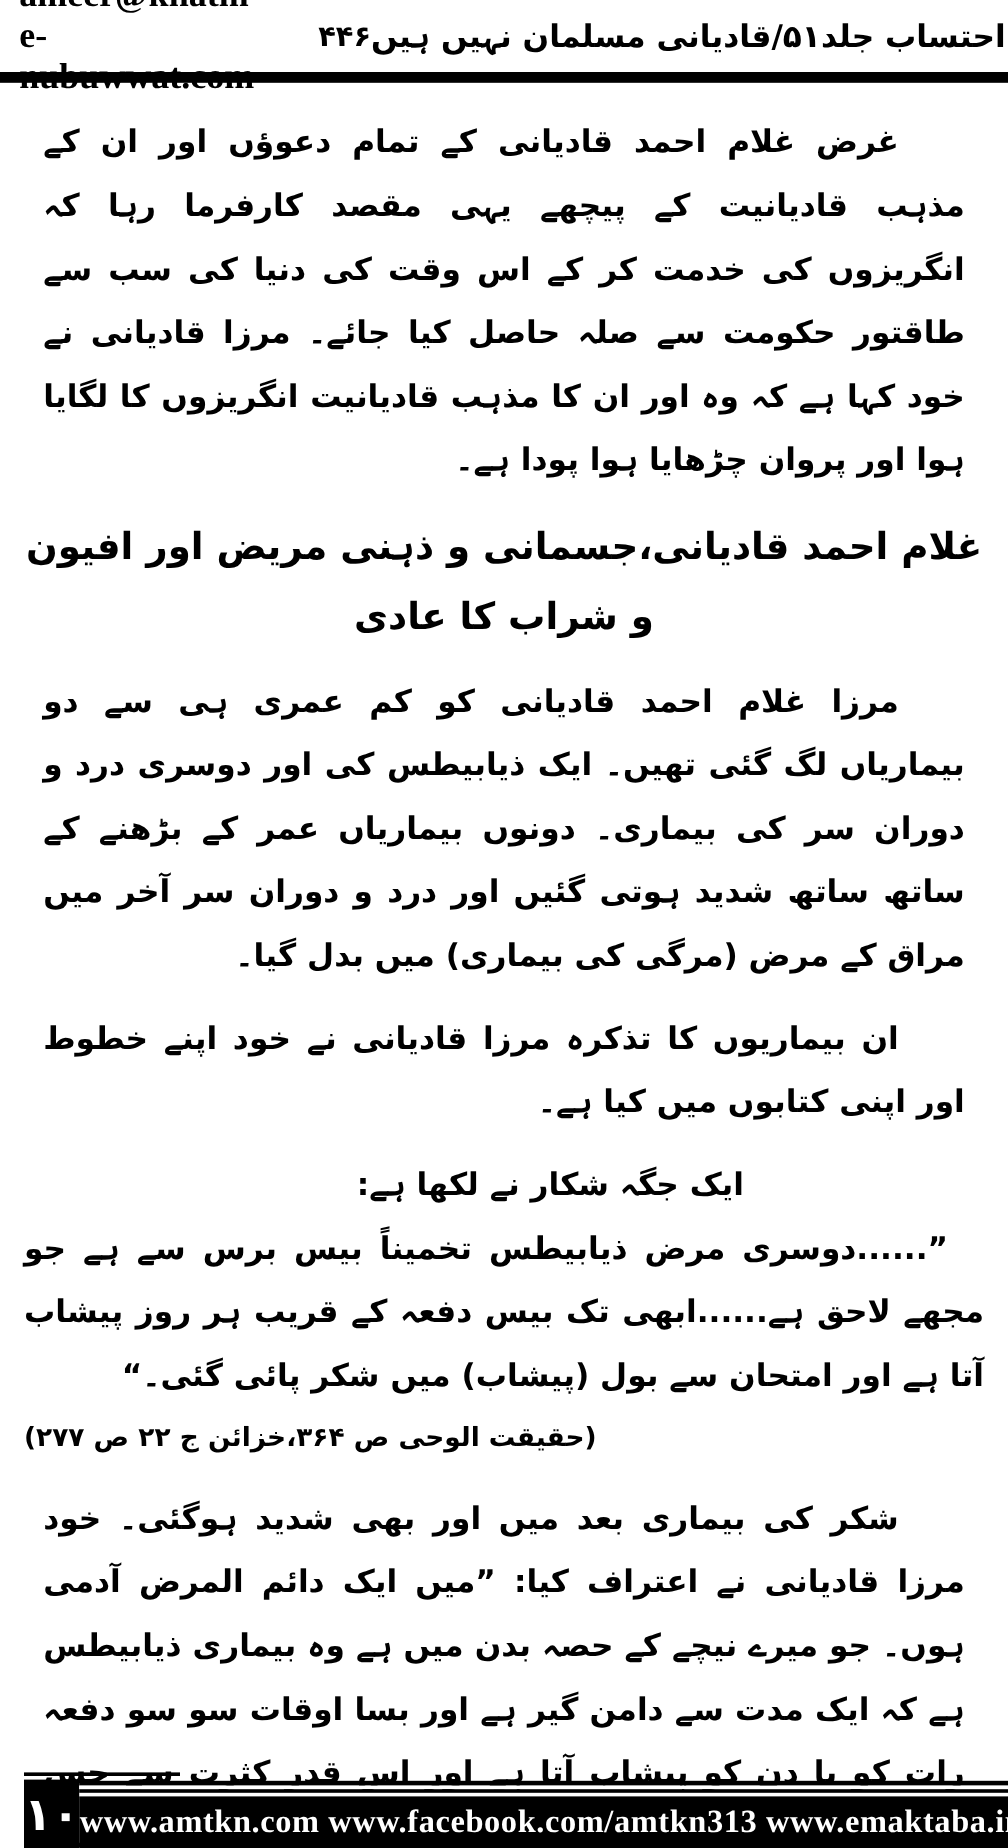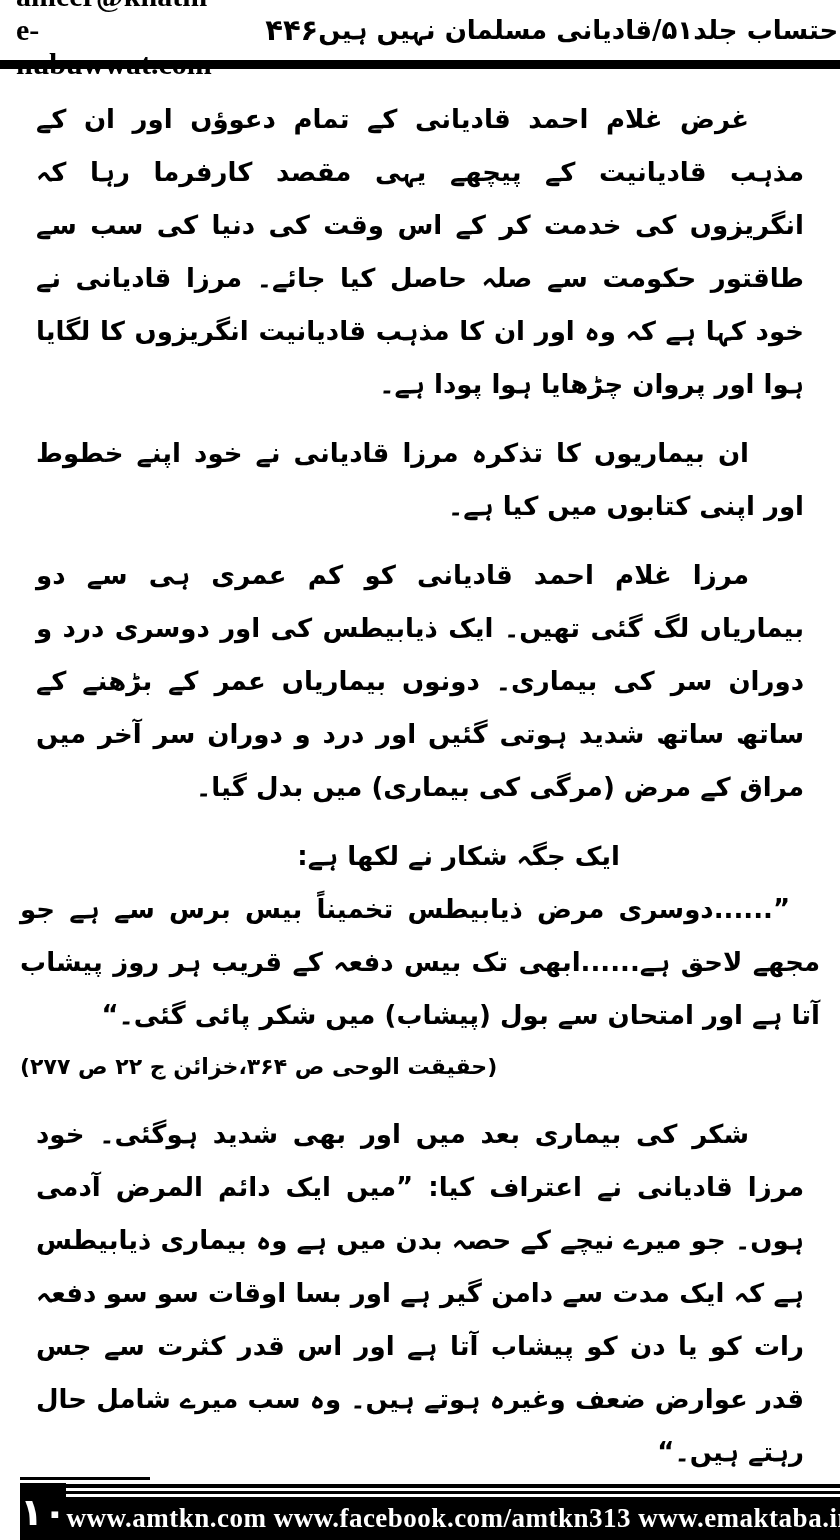--- a/index.html
+++ b/index.html
@@ -13,21 +13,21 @@
   
   .hdr{
     display:flex;align-items:center;justify-content:space-between;
     height:58px;padding:2px 14px 0 16px;box-sizing:border-box;
   }
   .hdr-email{
     font-family:"Liberation Serif","DejaVu Serif",serif;
     font-weight:bold;font-size:30px;letter-spacing:0;
   }
   .hdr-num{
-    font-size:29px;font-weight:bold;direction:rtl;
+    font-size:24px;font-weight:bold;direction:rtl;
     margin-left:18px;margin-right:auto;padding-left:30px;
   }
   .hdr-title{
     direction:rtl;font-size:26px;font-weight:bold;white-space:nowrap;
   }
   .hdr-rule{height:9px;background:#000;margin:2px 0 0 0;}
   
   .body-wrap{
     direction:rtl;
     padding:8px 20px 0 20px;
@@ -79,22 +79,23 @@
 
   <div class="hdr">
     <span class="hdr-email">ameer@khatm-e-nubuwwat.com</span>
     <span class="hdr-num">۴۴۶</span>
     <span class="hdr-title">احتساب جلد۵۱/قادیانی مسلمان نہیں ہیں</span>
   </div>
   <div class="hdr-rule"></div>
 
   <div class="body-wrap" id="body-container">
       <div class="b-para">غرض غلام احمد قادیانی کے تمام دعوؤں اور ان کے مذہب قادیانیت کے پیچھے یہی مقصد کارفرما رہا کہ انگریزوں کی خدمت کر کے اس وقت کی دنیا کی سب سے طاقتور حکومت سے صلہ حاصل کیا جائے۔ مرزا قادیانی نے خود کہا ہے کہ وہ اور ان کا مذہب قادیانیت انگریزوں کا لگایا ہوا اور پروان چڑھایا ہوا پودا ہے۔</div>
+      <div class="b-heading">غلام احمد قادیانی،جسمانی و ذہنی مریض اور افیون و شراب کا عادی</div>
+      <div class="b-para">مرزا غلام احمد قادیانی کو کم عمری ہی سے دو بیماریاں لگ گئی تھیں۔ ایک ذیابیطس کی اور دوسری درد و دوران سر کی بیماری۔ دونوں بیماریاں عمر کے بڑھنے کے ساتھ ساتھ شدید ہوتی گئیں اور درد و دوران سر آخر میں مراق کے مرض (مرگی کی بیماری) میں بدل گیا۔</div>
       <div class="b-para">ان بیماریوں کا تذکرہ مرزا قادیانی نے خود اپنے خطوط اور اپنی کتابوں میں کیا ہے۔</div>
-      <div class="b-para">مرزا غلام احمد قادیانی کو کم عمری ہی سے دو بیماریاں لگ گئی تھیں۔ ایک ذیابیطس کی اور دوسری درد و دوران سر کی بیماری۔ دونوں بیماریاں عمر کے بڑھنے کے ساتھ ساتھ شدید ہوتی گئیں اور درد و دوران سر آخر میں مراق کے مرض (مرگی کی بیماری) میں بدل گیا۔</div>
       <div class="b-para-deep">ایک جگہ شکار نے لکھا ہے:</div>
       <div class="b-quote">”......دوسری مرض ذیابیطس تخمیناً بیس برس سے ہے جو مجھے لاحق ہے......ابھی تک بیس دفعہ کے قریب ہر روز پیشاب آتا ہے اور امتحان سے بول (پیشاب) میں شکر پائی گئی۔“</div>
       <div class="b-citation">(حقیقت الوحی ص ۳۶۴،خزائن ج ۲۲ ص ۲۷۷)</div>
       <div class="b-para">شکر کی بیماری بعد میں اور بھی شدید ہوگئی۔ خود مرزا قادیانی نے اعتراف کیا: ”میں ایک دائم المرض آدمی ہوں۔ جو میرے نیچے کے حصہ بدن میں ہے وہ بیماری ذیابیطس ہے کہ ایک مدت سے دامن گیر ہے اور بسا اوقات سو سو دفعہ رات کو یا دن کو پیشاب آتا ہے اور اس قدر کثرت سے جس قدر عوارض ضعف وغیرہ ہوتے ہیں۔ وہ سب میرے شامل حال رہتے ہیں۔“</div>
       <div class="b-citation">(اربعین نمبر ۴ ص ۴،خزائن ج ۱۷ ص ۴۷۱)</div>
       <div class="b-para">ذیابیطس کے علاوہ مرزا قادیانی دستوں کی یعنی اسہال کی بیماری کا شکار تھے۔ ملفوظات میں اس کا ذکر ہے: ”باوجودیکہ مجھے اسہال کی بیماری ہے اور ہر روز کئی دست آتے ہیں۔ مگر جس وقت پاخانہ کی حاجت ہوتی ہے تو مجھے افسوس ہی ہوتا ہے کہ ابھی کیوں حاجت ہوئی۔“</div>
     </div>
 
   <div class="footnote-rule"></div>
 

